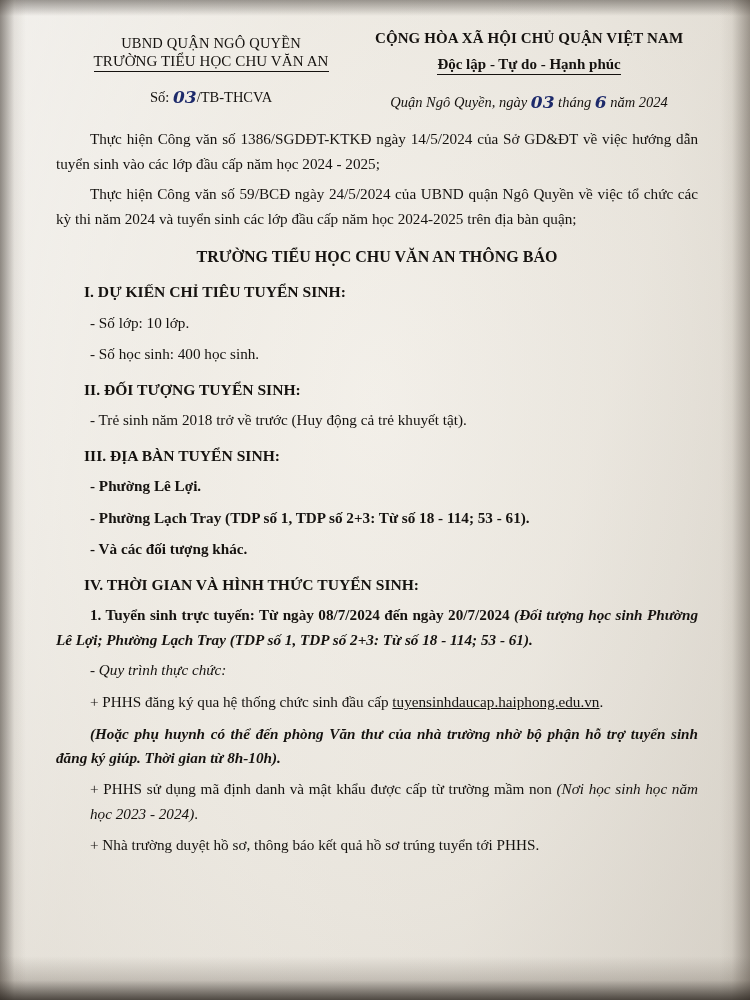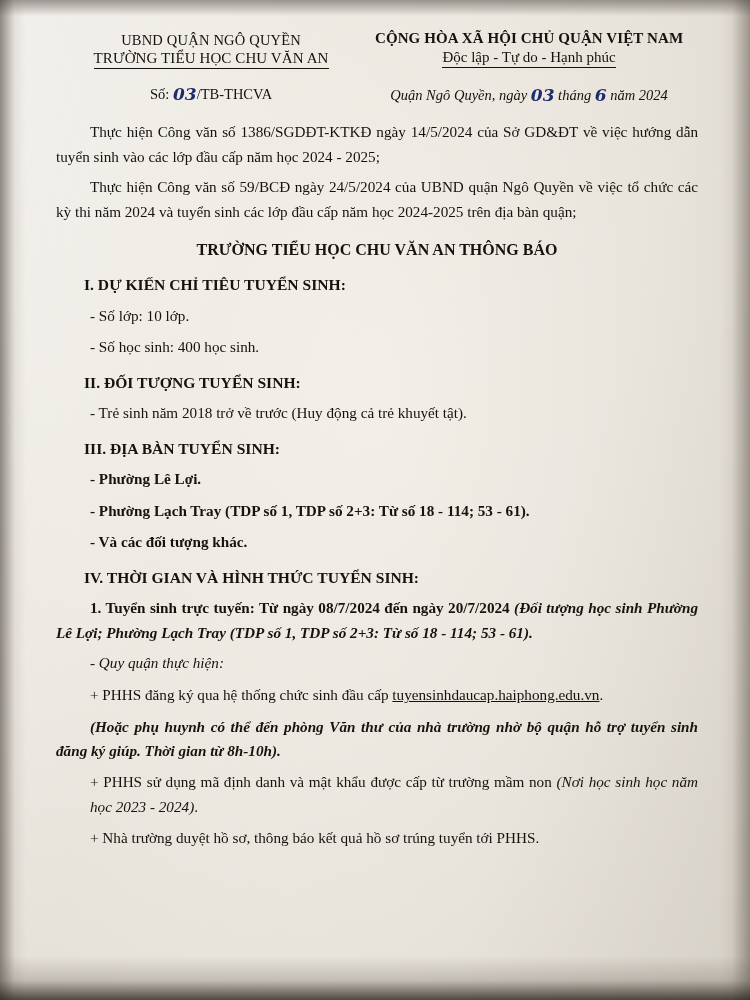--- a/index.html
+++ b/index.html
@@ -80,22 +80,22 @@
     border-bottom: 1.2px solid #15120f;
     padding-bottom: 1px;
   }
   .nation1 {
     font-size: 15px;
     font-weight: bold;
     letter-spacing: .1px;
   }
   .nation2 {
     font-size: 15px;
-    font-weight: normal;
-    margin-top: 2px;
+    font-weight: bold;
+    margin-top: 9px;
   }
   .so-line {
     margin-top: 14px;
     font-size: 14.5px;
     text-align: center;
   }
   .handwrite {
     font-family: "DejaVu Serif", serif;
     font-style: italic;
     font-weight: bold;
@@ -231,27 +231,27 @@
     <div class="item-bold">- Phường Lê Lợi.</div>
     <div class="item-bold">- Phường Lạch Tray (TDP số 1, TDP số 2+3: Từ số 18 - 114; 53 - 61).</div>
     <div class="item-bold">- Và các đối tượng khác.</div>
 
     <div class="sec-head">IV. THỜI GIAN VÀ HÌNH THỨC TUYỂN SINH:</div>
 
     <div class="para-mix">
       <span class="b">1. Tuyển sinh trực tuyến</span><span class="b">: Từ ngày 08/7/2024 đến ngày 20/7/2024 </span><span class="bi">(Đối tượng học sinh Phường Lê Lợi; Phường Lạch Tray (TDP số 1, TDP số 2+3: Từ số 18 - 114; 53 - 61).</span>
     </div>
 
-    <div class="item-ital">- Quy quận thực hiện:</div>
+    <div class="item-ital">- Quy trình thực chức:</div>
 
     <div class="plus">
       <span>+ PHHS đăng ký qua hệ thống chức sinh đầu cấp </span><span class="u">tuyensinhdaucap.haiphong.edu.vn</span><span>.</span>
     </div>
 
-    <div class="blockbi">(Hoặc phụ huynh có thể đến phòng Văn thư của nhà trường nhờ bộ quận hỗ trợ tuyển sinh đăng ký giúp. Thời gian từ 8h-10h).</div>
+    <div class="blockbi">(Hoặc phụ huynh có thể đến phòng Văn thư của nhà trường nhờ bộ phận hỗ trợ tuyển sinh đăng ký giúp. Thời gian từ 8h-10h).</div>
 
     <div class="plus">
       <span>+ PHHS sử dụng mã định danh và mật khẩu được cấp từ trường mầm non </span><span class="i">(Nơi học sinh học năm học 2023 - 2024)</span><span>.</span>
     </div>
 
     <div class="plus">+ Nhà trường duyệt hồ sơ, thông báo kết quả hồ sơ trúng tuyển tới PHHS.</div>
   </div>
 </div>
 
 </body></html>

